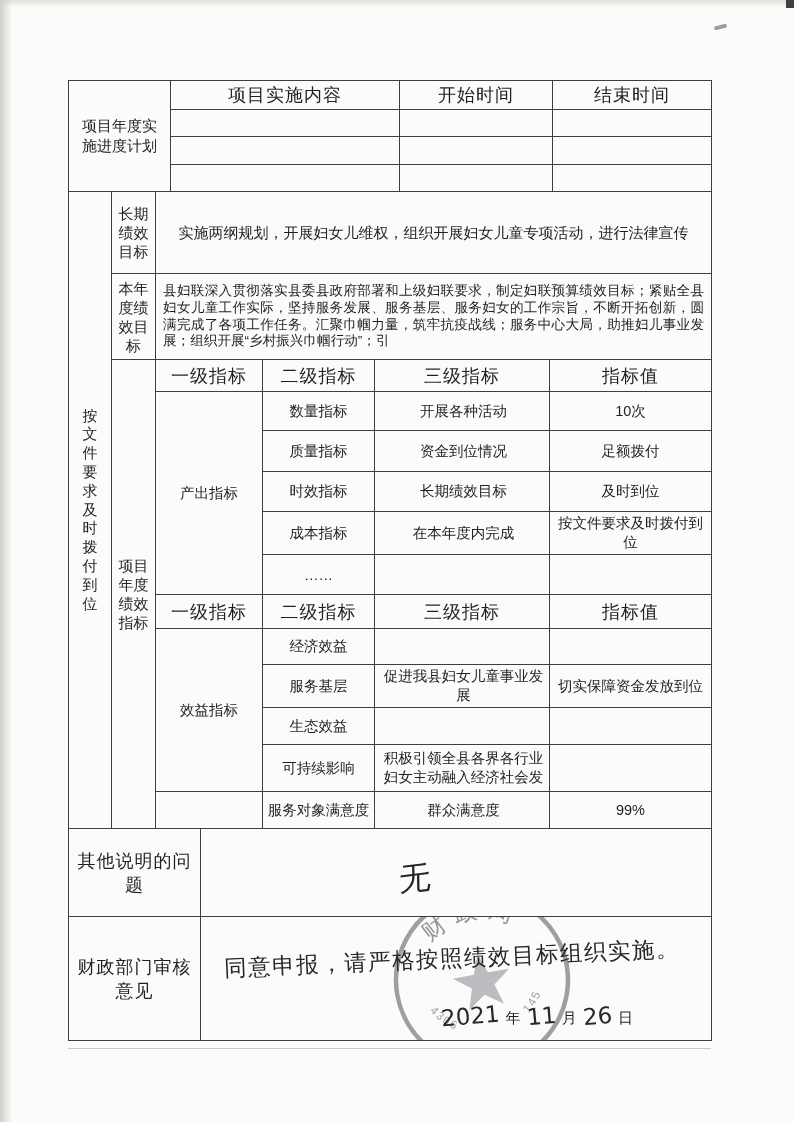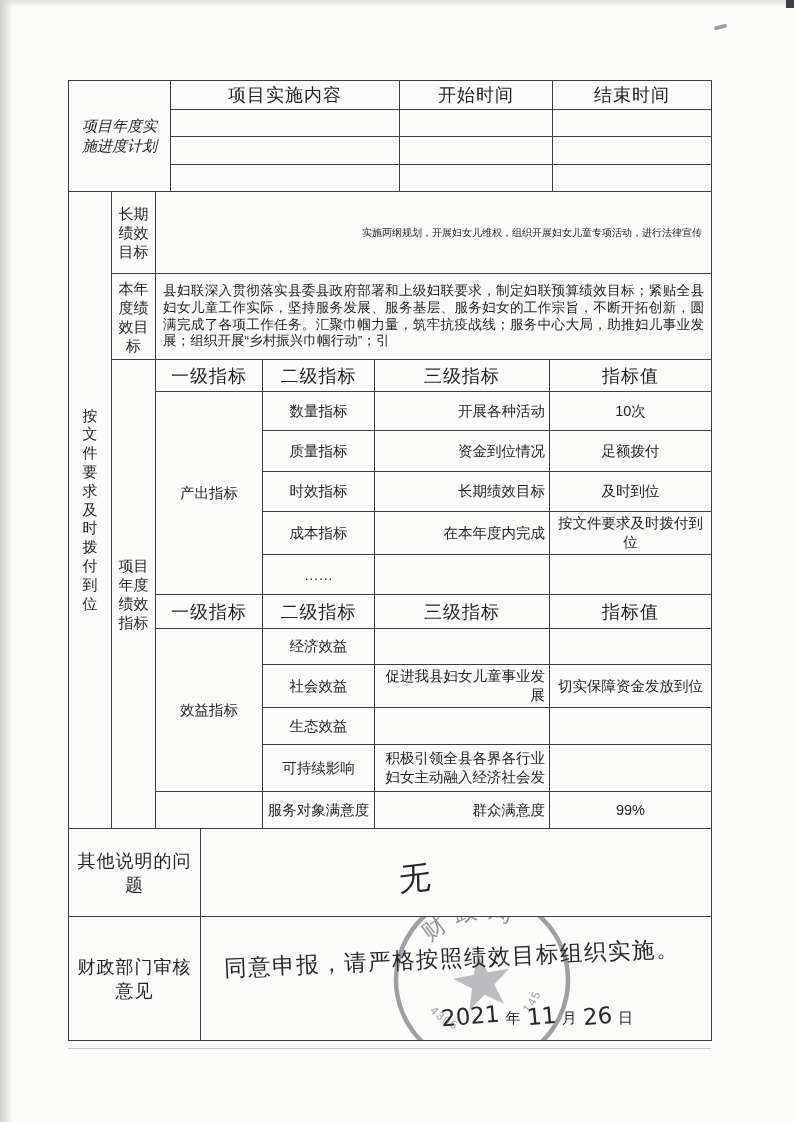--- a/index.html
+++ b/index.html
@@ -12,26 +12,26 @@
   .corner-dot{position:absolute;right:0;top:0;width:8px;height:8px;background:#3f3f45;}
   .speck{position:absolute;left:714px;top:25px;width:13px;height:4px;background:#8b8b90;
         border-radius:2px;transform:rotate(-14deg);opacity:.85;}
   .shadow-line{position:absolute;left:68px;top:1048px;width:643px;height:1px;background:#c9c9c3;}
 
   .form{position:absolute;left:68px;top:80px;width:643px;}
   table{border-collapse:collapse;table-layout:fixed;width:643px;}
   .form table+table{margin-top:-1px;}
   td,th{border:1px solid #3d3d44;font-weight:normal;font-size:14.5px;text-align:center;
         vertical-align:middle;padding:2px 4px;box-sizing:border-box;overflow:hidden;}
-  .left{text-align:right;padding-left:7px;}
-  .content{text-align:right;padding:4px 9px;font-size:10px;line-height:18px;}
+  .left{text-align:center;padding-left:7px;}
+  .content{text-align:center;padding:4px 9px;font-size:15px;line-height:18px;}
   .content.small{font-size:13.6px;line-height:16.9px;text-align:justify;padding:0 7px;}
   .vlabel{width:17px;margin:0 auto;line-height:18.8px;word-break:break-all;font-size:15px;}
   .v2{width:32px;margin:0 auto;line-height:19px;word-break:break-all;font-size:15px;}
-  .w5{width:81px;margin:0 auto;line-height:20px;word-break:break-all;font-size:15px;font-style:italic;}
+  .w5{width:81px;margin:0 auto;line-height:20px;word-break:break-all;font-size:15px;}
   .hlabel{font-size:18px;letter-spacing:1px;}
 
   
   .hw{color:#26262b;font-family:"DejaVu Sans",sans-serif;}
   .cell-rel{position:relative;vertical-align:top;}
   .hw-none{position:absolute;left:198px;top:28px;font-size:32px;
         transform:rotate(-7deg) skewX(-6deg);}
   .hw-opinion{position:absolute;left:16px;top:26px;width:470px;font-size:22.5px;
         letter-spacing:1.5px;transform:rotate(-2.5deg);white-space:nowrap;}
   .date-line{position:absolute;left:240px;top:86px;display:flex;align-items:flex-start;}
@@ -151,21 +151,21 @@
         <th class="hlabel">三级指标</th>
         <th class="hlabel">指标值</th>
       </tr>
       <tr style="height:36px">
         <td rowspan="4">效益指标</td>
         <td>经济效益</td>
         <td class="left"></td>
         <td></td>
       </tr>
       <tr style="height:40px">
-        <td>社会效益</td>
+        <td>服务基层</td>
         <td class="left">促进我县妇女儿童事业发展</td>
         <td>切实保障资金发放到位</td>
       </tr>
       <tr style="height:37px">
         <td>生态效益</td>
         <td class="left"></td>
         <td></td>
       </tr>
       <tr style="height:47px">
         <td>可持续影响</td>

